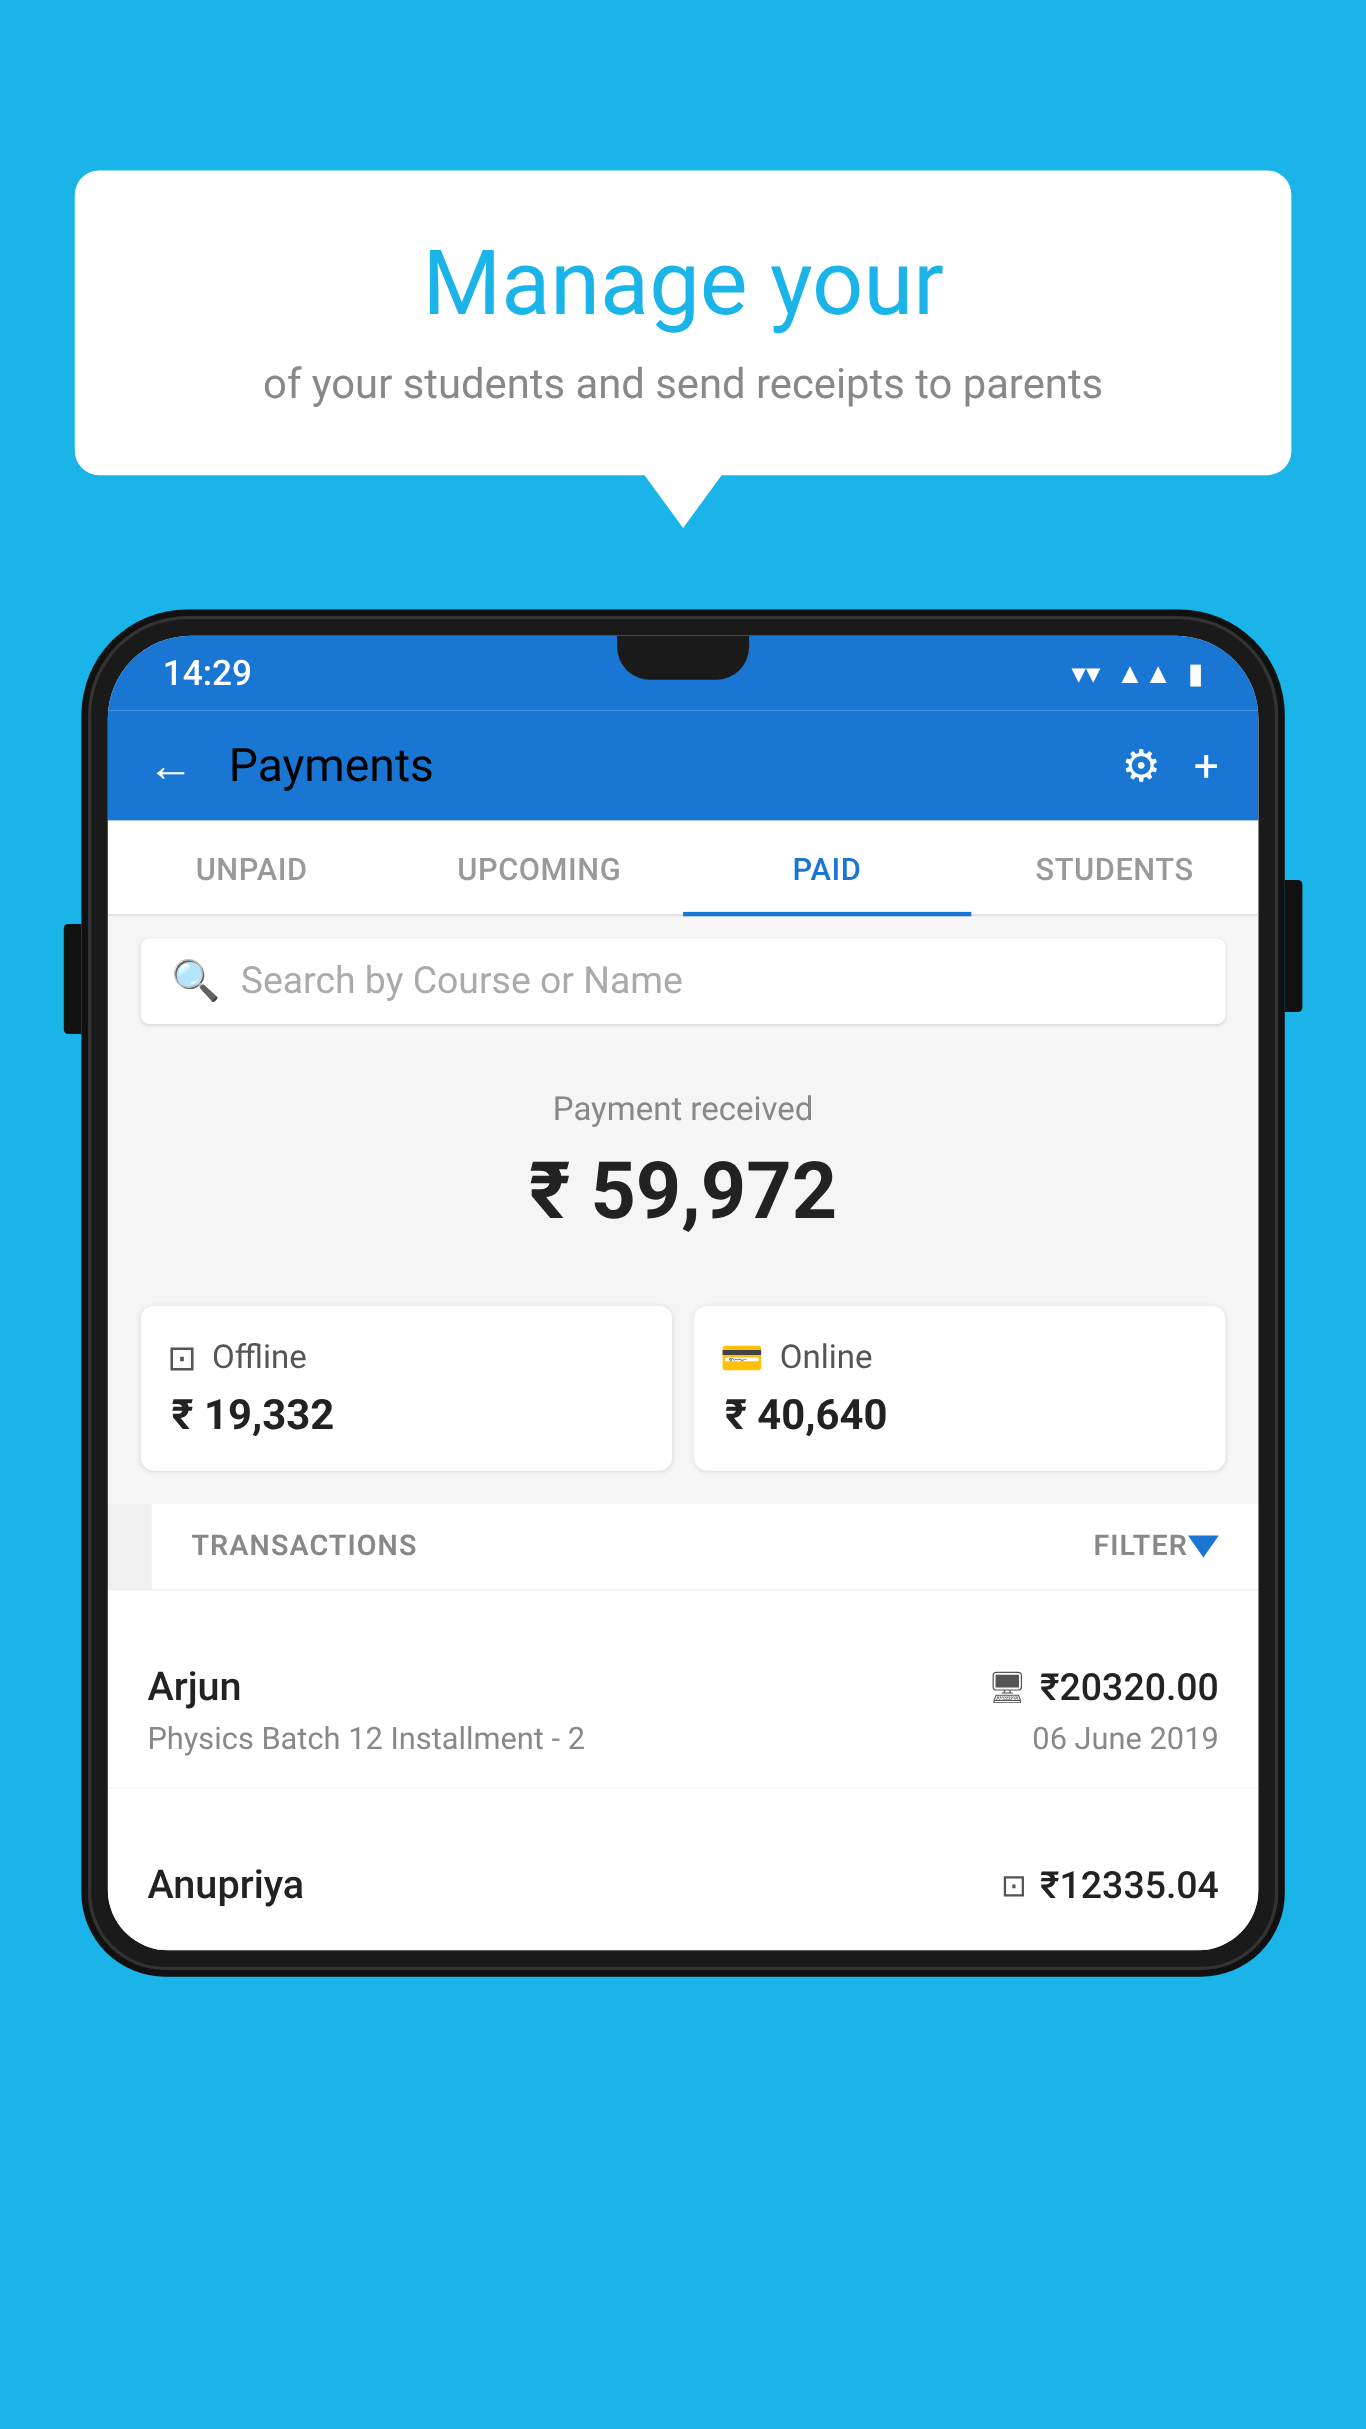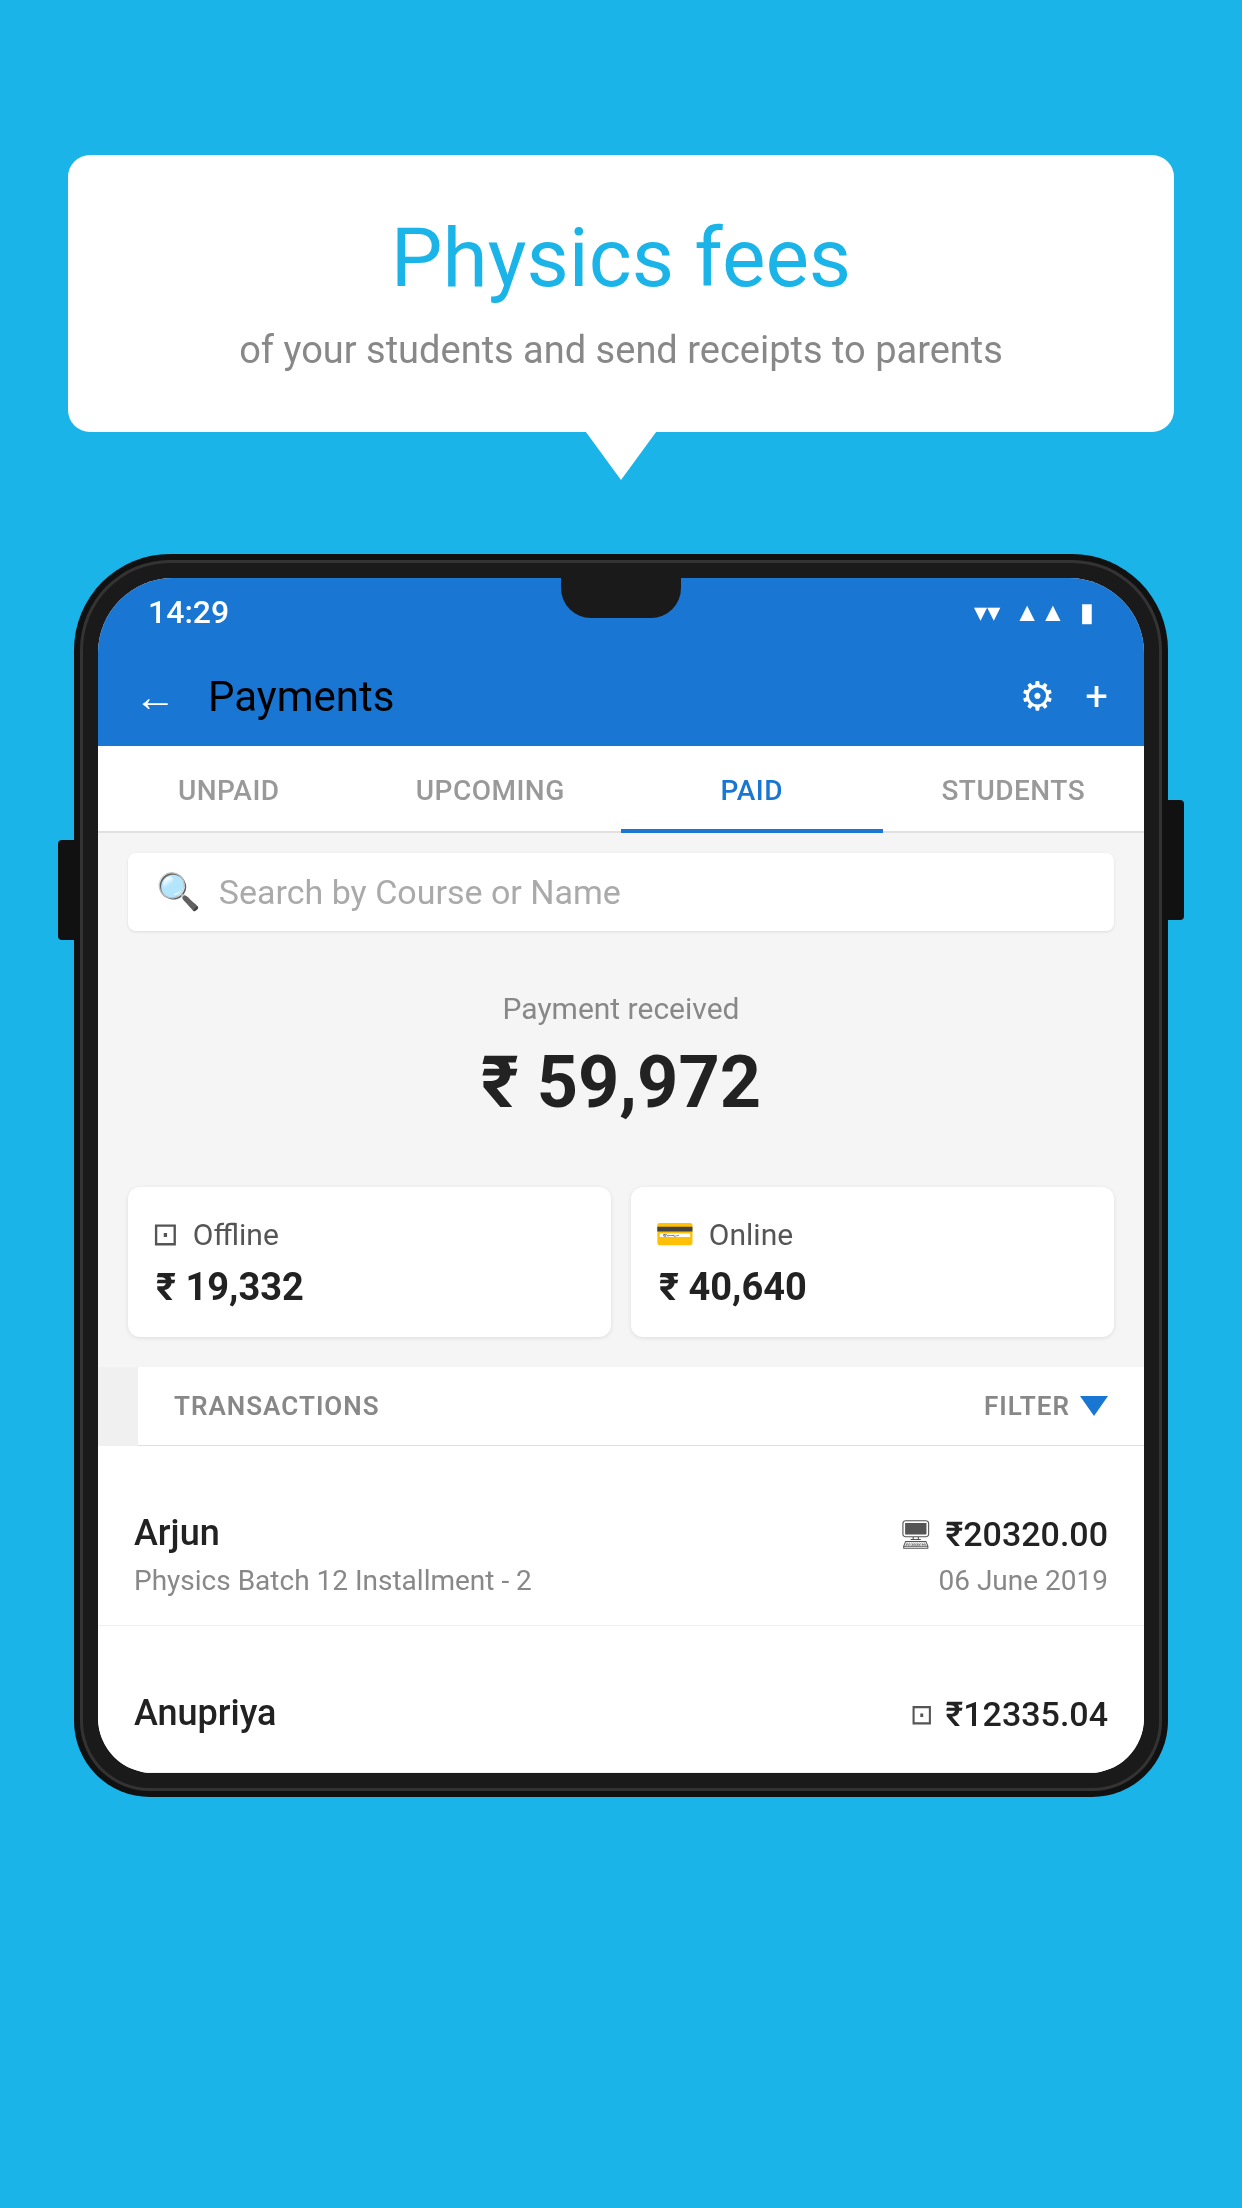--- a/index.html
+++ b/index.html
@@ -315,21 +315,20 @@
     .transactions-label {
       font-size: 26px;
       color: #888;
       font-weight: 600;
       letter-spacing: 1px;
     }
 
     .filter-btn {
       display: flex;
       align-items: center;
-      gap: 10px;
       font-size: 26px;
       color: #888;
       font-weight: 600;
       letter-spacing: 1px;
       cursor: pointer;
     }
 
     .filter-icon-triangle {
       width: 0;
       height: 0;
@@ -391,21 +390,21 @@
     .transaction-date {
       font-size: 28px;
       color: #888;
     }
   </style>
 </head>
 <body>
 
 <div class="speech-bubble-container">
   <div class="speech-bubble">
-    <div class="speech-bubble-title">Physics fees</div>
+    <div class="speech-bubble-title">Manage your</div>
     <div class="speech-bubble-subtitle">of your students and send receipts to parents</div>
   </div>
 </div>
 
 <div class="phone-wrapper">
   <div class="phone-outer">
     <div class="phone-inner">
 
       <div class="notch"></div>
 

